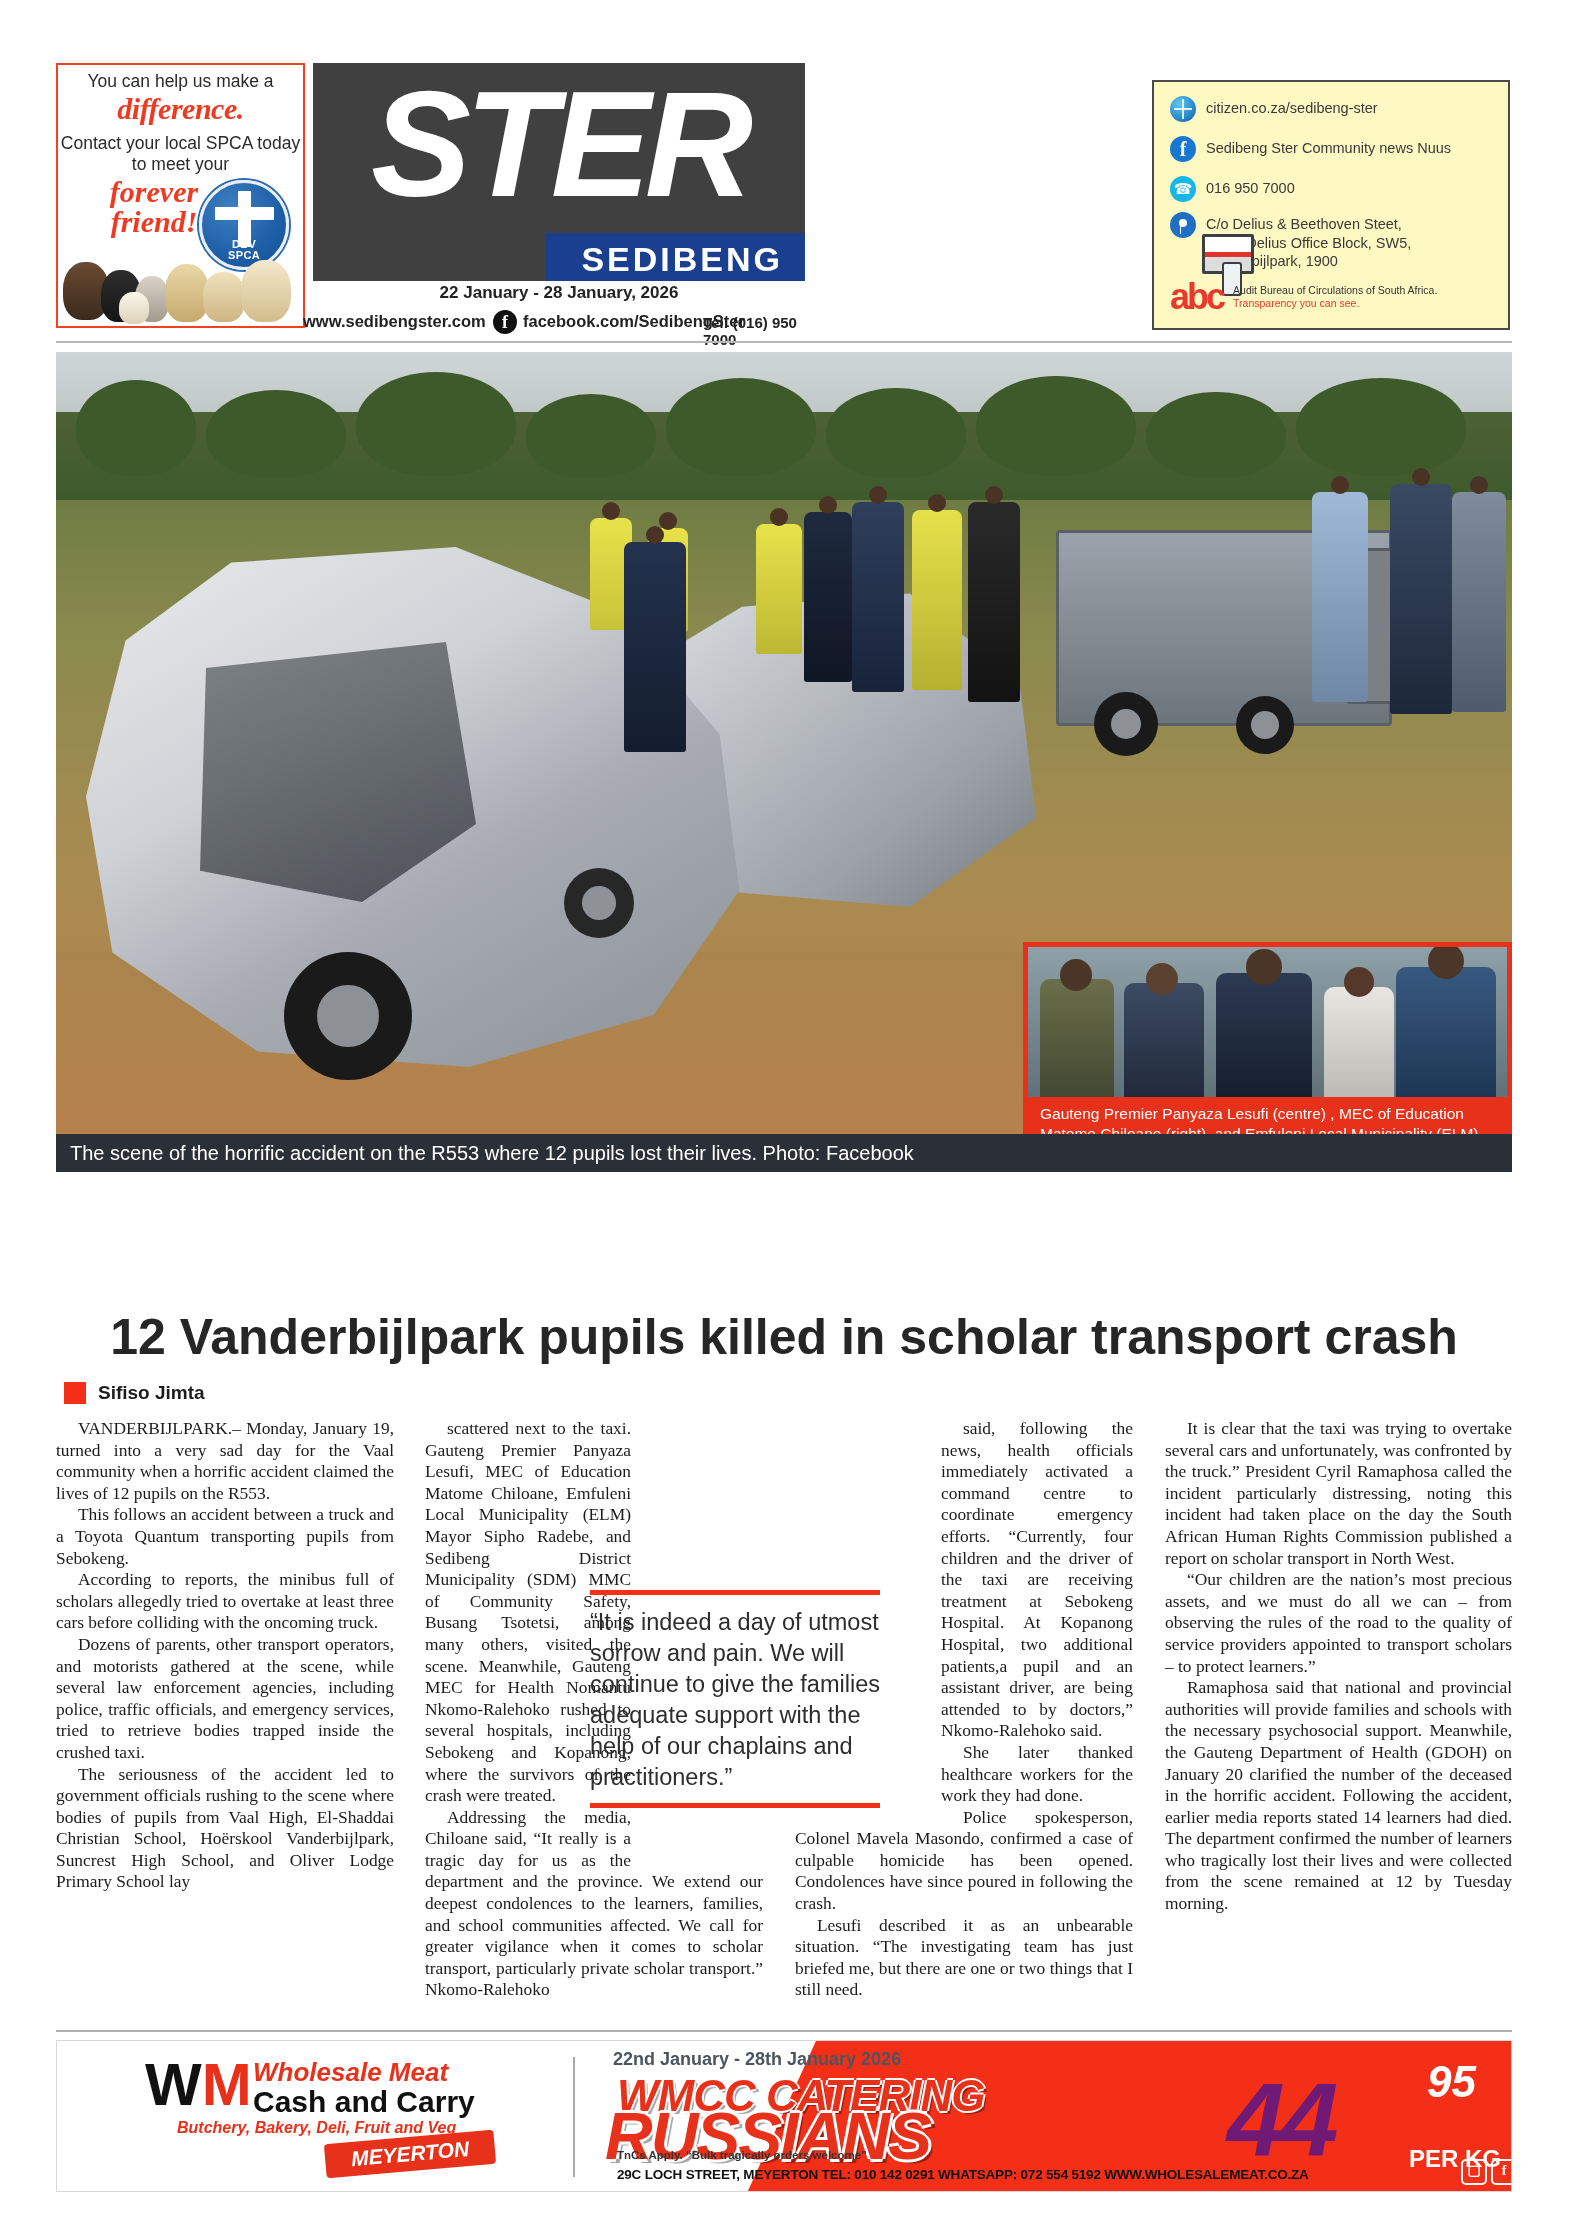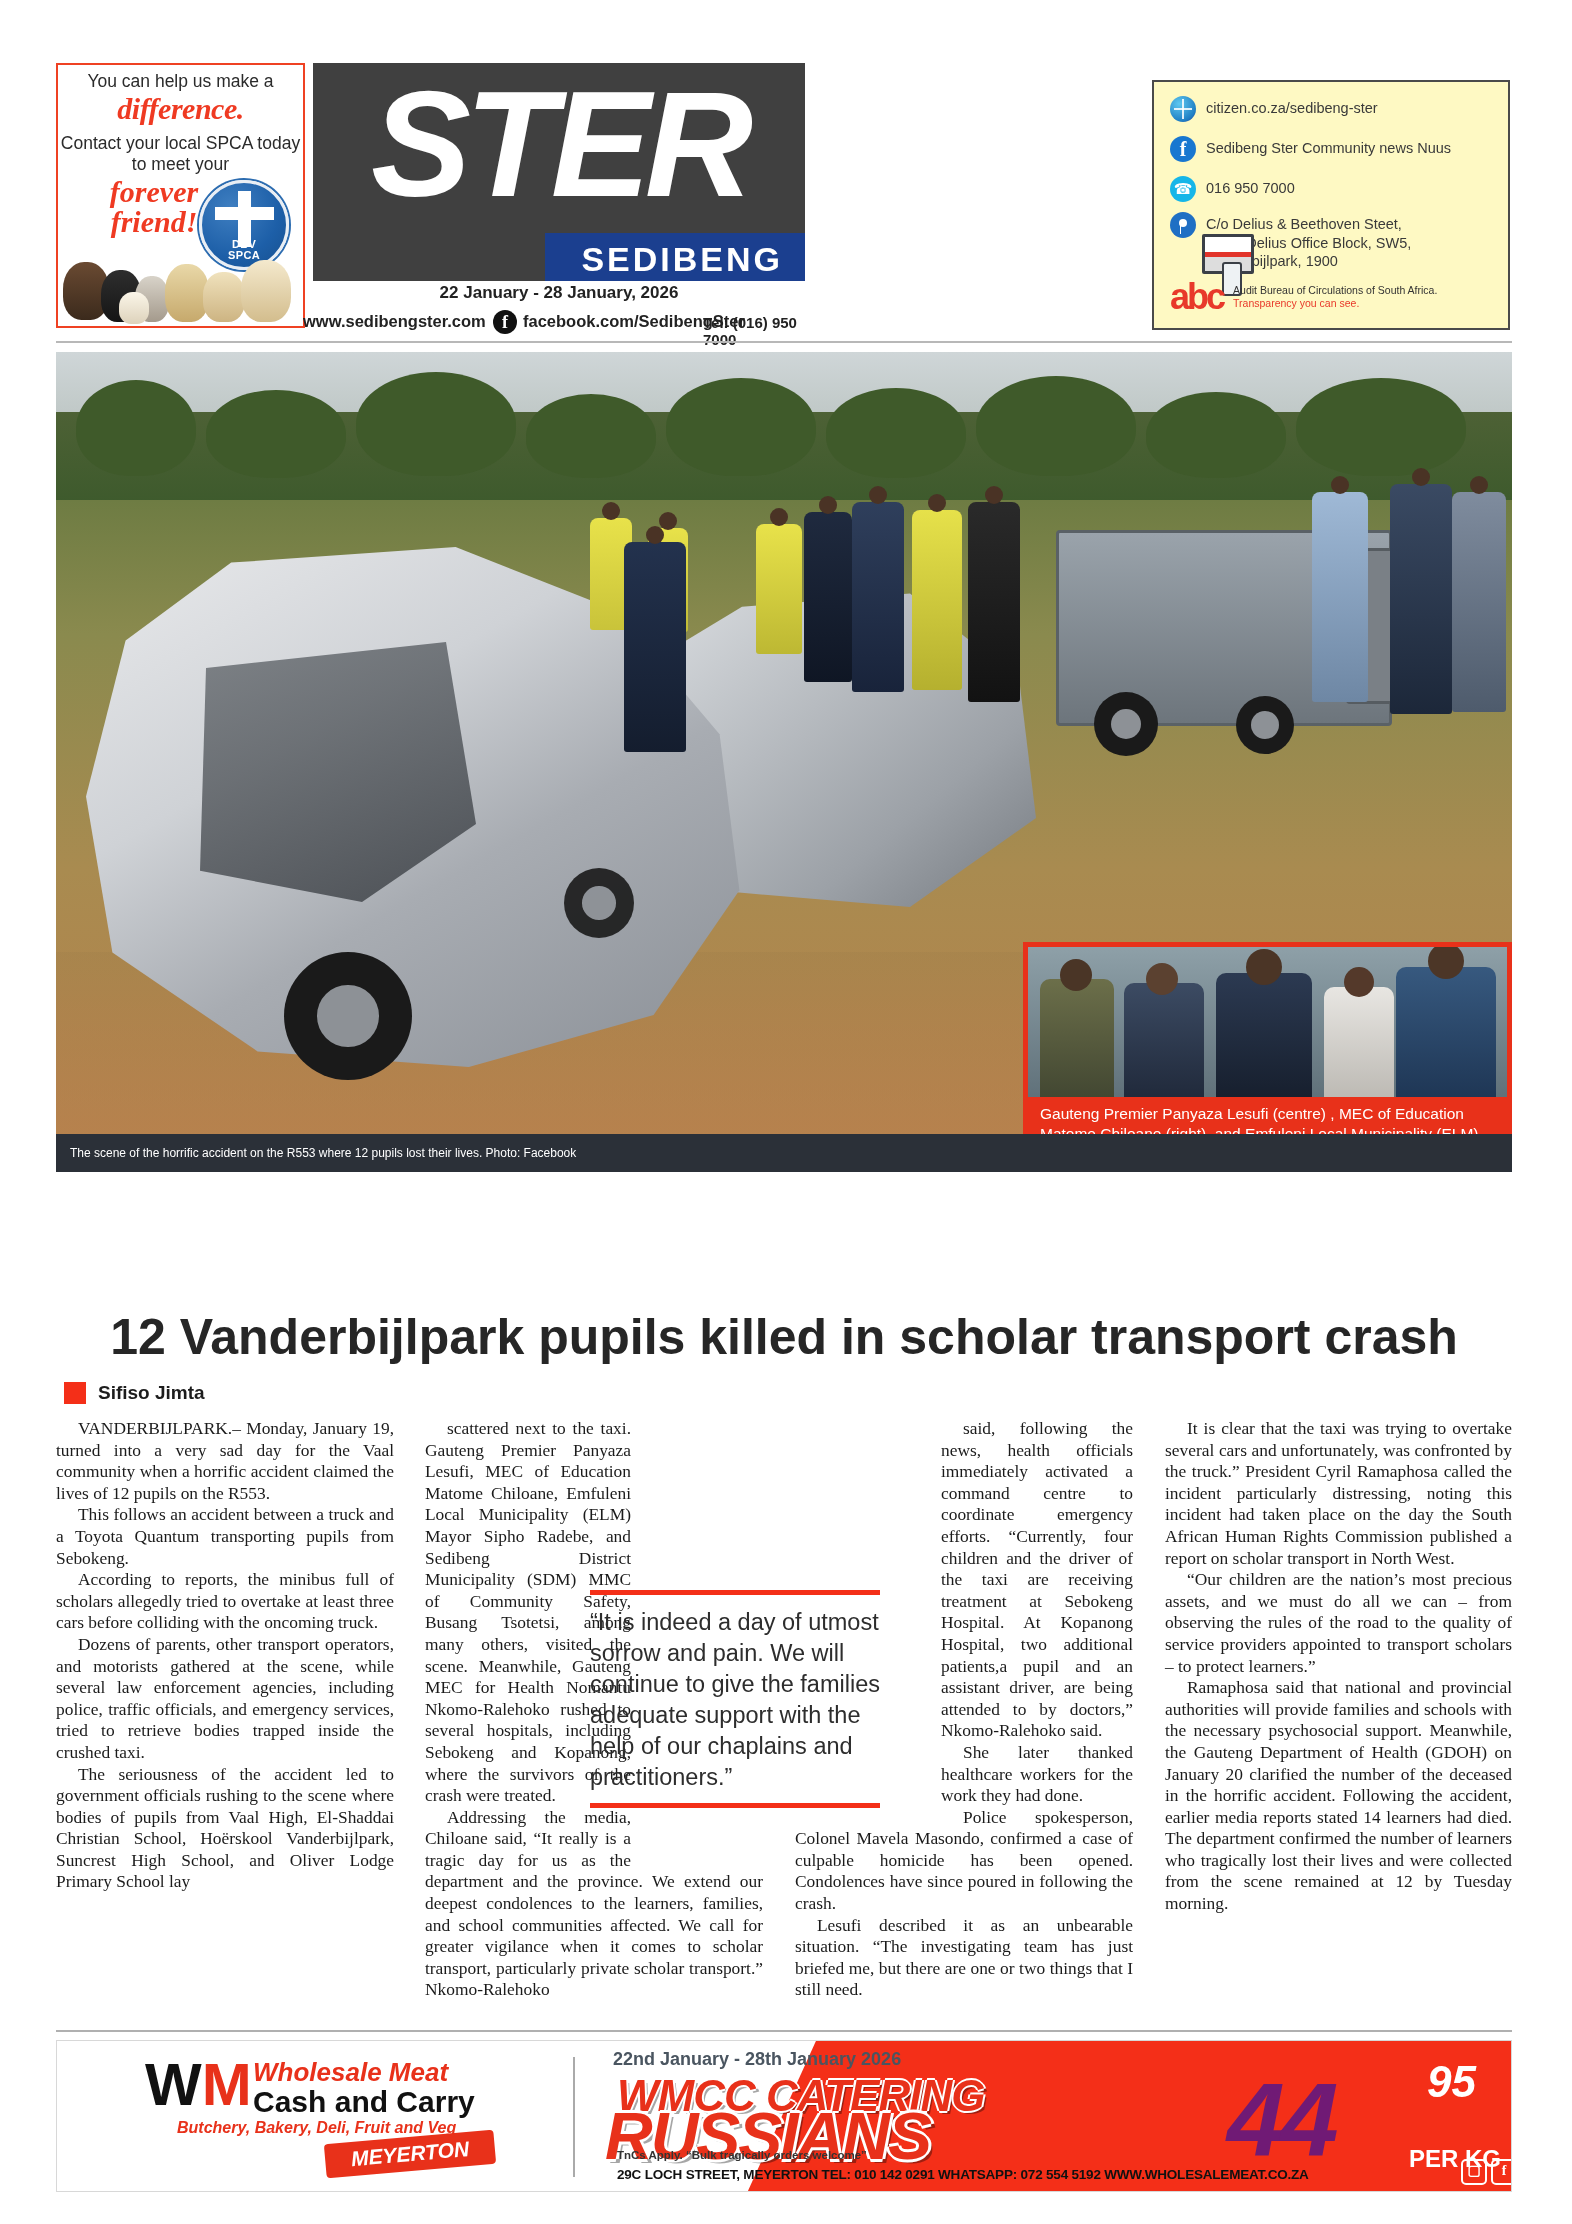--- a/index.html
+++ b/index.html
@@ -71,21 +71,21 @@
   .tyre i{position:absolute;inset:26%;border-radius:50%;background:#8d9196;}
   .truck{position:absolute;left:1000px;top:178px;width:330px;height:190px;background:linear-gradient(#9aa3ab,#6d757c);border:3px solid #5a6166;border-radius:4px;}
   .truck-cab{position:absolute;left:1290px;top:196px;width:90px;height:150px;background:#7a8086;border:3px solid #565c61;border-radius:4px;}
   .person{position:absolute;border-radius:8px 8px 3px 3px;}
   .phead{position:absolute;left:50%;top:-16px;transform:translateX(-50%);width:18px;height:18px;border-radius:50%;background:#4a3325;}
   .inset{position:absolute;left:967px;top:590px;width:489px;height:260px;border:5px solid #e8311a;box-sizing:border-box;overflow:hidden;background:#7d8c93;}
   .inset-photo{position:absolute;left:0;top:0;right:0;height:160px;background:linear-gradient(#8ea0a8,#5d6e77);}
   .ins-p{position:absolute;bottom:0;border-radius:10px 10px 0 0;}
   .ins-head{position:absolute;border-radius:50%;}
   .inset-cap{position:absolute;left:0;right:0;bottom:0;height:100px;background:#e8311a;color:#fff;font-size:15.5px;line-height:1.27;padding:7px 10px 0 12px;box-sizing:border-box;}
-  .hero-cap{position:absolute;left:0;right:0;bottom:0;height:38px;background:#2b3038;color:#fff;font-size:12px;line-height:38px;padding-left:14px;box-sizing:border-box;margin-top:28px;}
+  .hero-cap{position:absolute;left:0;right:0;bottom:0;height:38px;background:#2b3038;color:#fff;font-size:20px;line-height:38px;padding-left:14px;box-sizing:border-box;margin-top:28px;}
 
   
   .hl-band{position:absolute;left:56px;top:1172px;width:1456px;height:125px;background:#f42f18;}
   .hl-txt{position:absolute;left:0;right:0;top:-10px;text-align:center;font-size:128px;line-height:140px;font-weight:bold;color:#fff;
      font-family:"Liberation Sans",sans-serif;letter-spacing:-1px;transform:scaleX(1.06);transform-origin:center;}
   .subhl{position:absolute;left:56px;top:1308px;width:1456px;text-align:center;font-size:50px;line-height:58px;font-weight:bold;color:#262626;
      font-family:"Liberation Sans",sans-serif;transform:scaleX(1.0);}
 
   
   .byline{position:absolute;left:64px;top:1382px;display:flex;align-items:center;}

